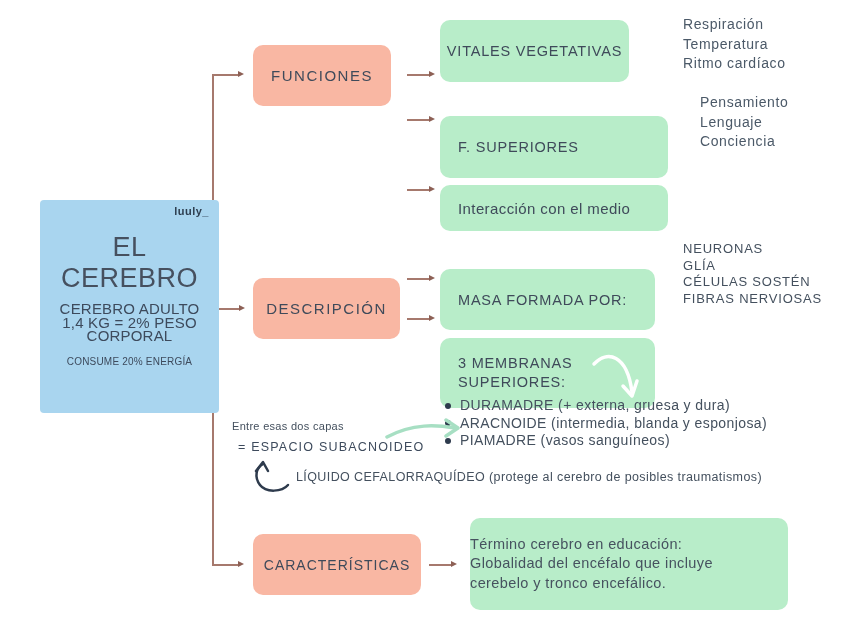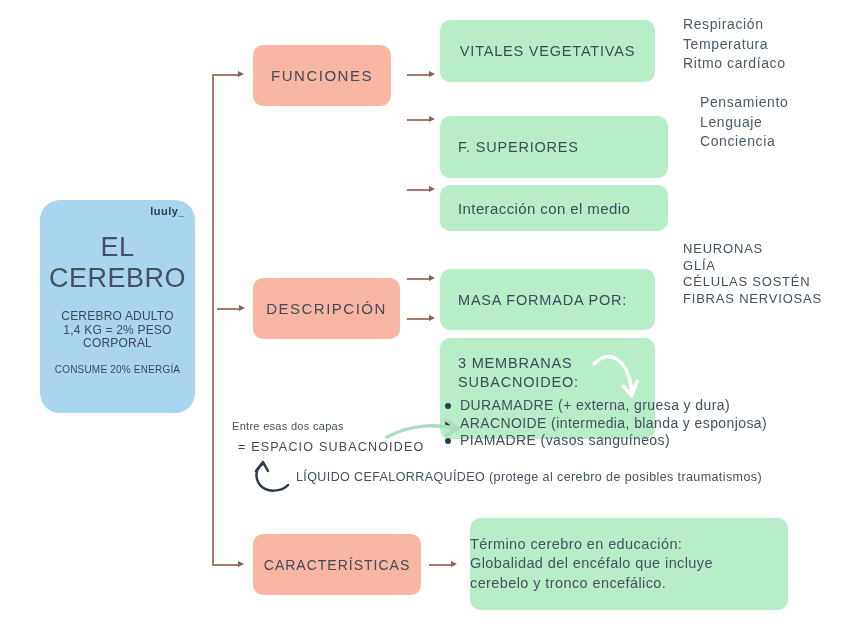--- a/index.html
+++ b/index.html
@@ -8,42 +8,42 @@
     font-family:"Liberation Sans",sans-serif;color:#3d4a5c;
   }
   
   .hline{position:absolute;height:1.5px;background:#a6796d;}
   .vline{position:absolute;width:1.5px;background:#a6796d;}
   .ahead{position:absolute;width:0;height:0;
     border-left:6px solid #8d6055;border-top:3.5px solid transparent;border-bottom:3.5px solid transparent;}
   
   .box{position:absolute;box-sizing:border-box;display:flex;align-items:center;}
   .blue-box{
-    left:40px;top:200px;width:155px;height:213px;background:#a9d5ef;border-radius:20px;
+    left:40px;top:200px;width:179px;height:213px;background:#a9d5ef;border-radius:4px;
     flex-direction:column;justify-content:flex-start;text-align:center;
   }
   .watermark{position:absolute;top:5px;right:10px;font-size:11px;font-weight:bold;
     color:#2d3e50;letter-spacing:0.5px;}
   .center-title{margin-top:32px;font-size:27px;line-height:31px;color:#46505f;letter-spacing:0.5px;}
-  .center-info{margin-top:16px;font-size:12px;line-height:13.5px;color:#3d4a5c;letter-spacing:0.2px;}
+  .center-info{margin-top:8px;font-size:15px;line-height:13.5px;color:#3d4a5c;letter-spacing:0.2px;}
   .center-info2{margin-top:13px;font-size:10px;color:#3d4a5c;letter-spacing:0.2px;}
   .salmon{background:#f9b7a3;border-radius:10px;justify-content:center;
     font-size:15px;letter-spacing:1.5px;color:#3f4a5a;}
   .green{background:#b8edc9;border-radius:10px;font-size:14.5px;color:#3f4a5a;}
   .green.caps{letter-spacing:0.8px;}
   .green.center{justify-content:center;}
   .green.padded{padding-left:18px;margin-top:24px;}
   .fun-box{left:253px;top:45px;width:138px;height:61px;}
   .des-box{left:253px;top:278px;width:147px;height:61px;}
   .car-box{left:253px;top:534px;width:168px;height:61px;font-size:14px;letter-spacing:1px;}
-  .vitales-box{left:440px;top:20px;width:215px;height:62px;}
+  .vitales-box{left:440px;top:20px;width:189px;height:62px;}
   .superiores-box{left:440px;top:92px;width:228px;height:62px;}
   .interaccion-box{left:440px;top:161px;width:228px;height:46px;font-size:15px;letter-spacing:0.4px;}
   .masa-box{left:440px;top:245px;width:215px;height:61px;}
-  .membranas-box{left:440px;top:314px;width:215px;height:101px;align-items:flex-start;padding-top:16px;line-height:19px;}
+  .membranas-box{left:440px;top:314px;width:215px;height:70px;align-items:flex-start;padding-top:16px;line-height:19px;}
   .termino-box{left:470px;top:518px;width:318px;height:92px;
     font-size:14.5px;line-height:19.5px;letter-spacing:0.4px;color:#46525f;}
   
   .side-list{position:absolute;font-size:14px;line-height:19.5px;letter-spacing:0.6px;color:#4b5968;}
   .side-list.caps{font-size:13px;line-height:16.5px;letter-spacing:0.8px;color:#44505e;}
   
   .bullets{position:absolute;left:445px;top:397px;font-size:14px;line-height:17.5px;
     letter-spacing:0.4px;color:#44505e;white-space:nowrap;}
   .bullet-row{display:flex;align-items:center;}
   .bullet-row::before{content:"";width:6px;height:6px;border-radius:50%;background:#2e3b4d;
@@ -108,21 +108,21 @@
   <div class="box salmon car-box">CARACTERÍSTICAS</div>
 
   <div class="box green caps center vitales-box">VITALES VEGETATIVAS</div>
   <div class="box green caps padded superiores-box">F. SUPERIORES</div>
   <div class="box green padded interaccion-box">Interacción con el medio</div>
   <div class="box green caps padded masa-box">MASA FORMADA POR:</div>
 
   <div class="box green caps padded membranas-box">
     <div>
       <div>3 MEMBRANAS</div>
-      <div>SUBACNOIDEO:</div>
+      <div>SUPERIORES:</div>
     </div>
     <svg class="svgwrap" style="right:14px;top:12px;" width="50" height="58" viewBox="0 0 50 58">
       <path d="M3,14 C16,0 36,4 41,42" stroke="#ffffff" stroke-width="3.5" fill="none" stroke-linecap="round"></path>
       <path d="M32,36 L41,46 L46,31" stroke="#ffffff" stroke-width="3.5" fill="none" stroke-linecap="round" stroke-linejoin="round"></path>
     </svg>
   </div>
 
   <div class="box green termino-box">
     <div>
       <div>Término cerebro en educación:</div>

